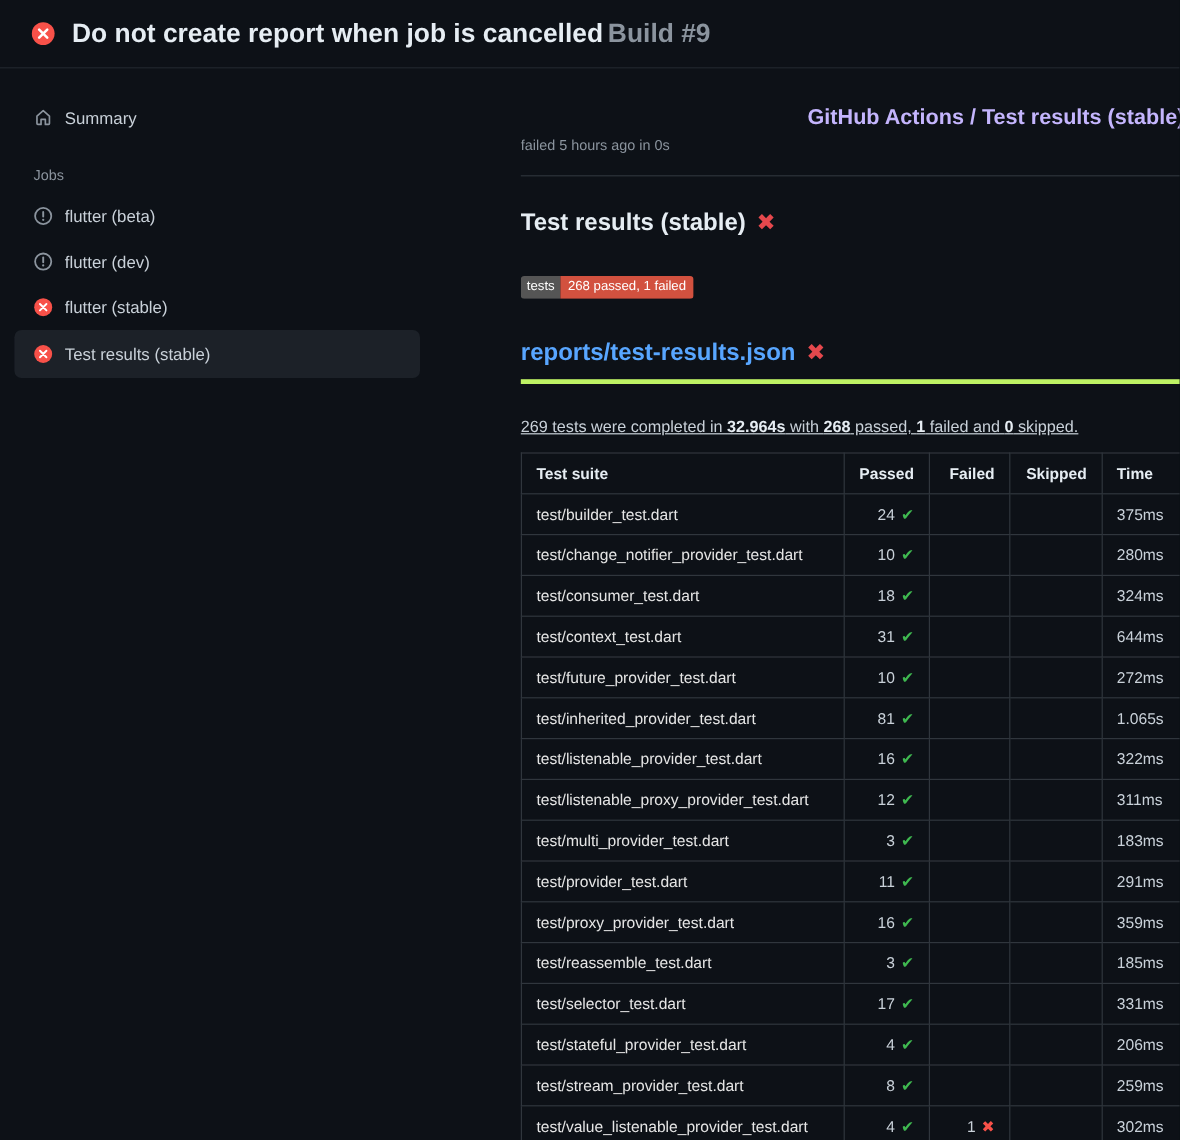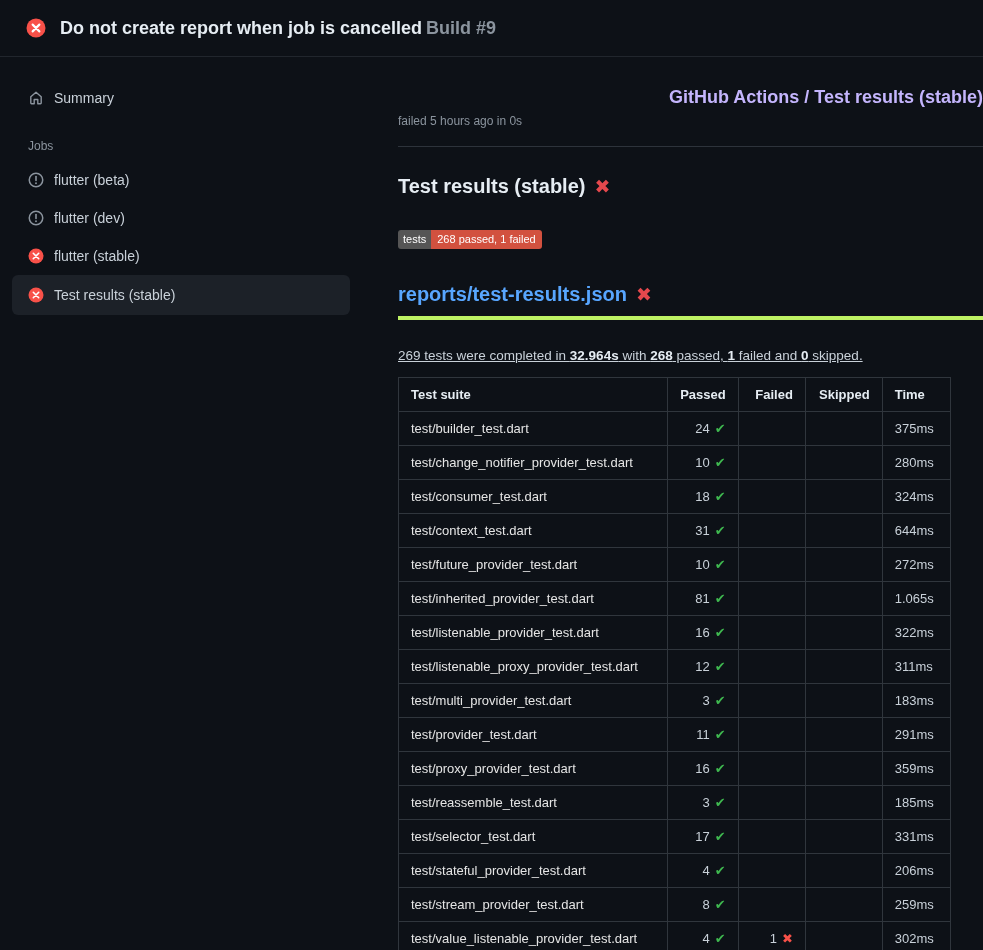--- a/index.html
+++ b/index.html
@@ -7,24 +7,24 @@
     width: 983px; height: 950px; overflow: hidden;
     background: #0d1117; color: #c9d1d9;
     font-family: "Liberation Sans", "DejaVu Sans", sans-serif;
   }
   
   .topbar {
     display: flex; align-items: center; gap: 14px;
     height: 57px; padding: 0 26px;
     border-bottom: 1px solid #21262d;
   }
-  .run-title { font-size: 18px; font-weight: 700; color: #e6edf3; }
+  .run-title { font-size: 22px; font-weight: 700; color: #e6edf3; }
   .build-no { color: #8b949e; font-weight: 600; margin-left: 4px; }
   
-  .page-body { display: flex; height: 893px; }
+  .page-body { display: flex; height: 893px; gap: 36px; }
   .sidebar { width: 362px; flex: 0 0 362px; padding: 22px 12px 0 12px; }
   .content { flex: 1; padding: 30px 0 0 36px; }
   
   .side-item {
     display: flex; align-items: center; gap: 10px;
     height: 38px; padding: 0 16px; border-radius: 6px;
     font-size: 14px; color: #c9d1d9; cursor: pointer;
   }
   .side-item.selected { background: #1c2128; height: 40px; }
   .side-item .ic { display: inline-flex; width: 16px; height: 16px; flex: 0 0 16px; }

